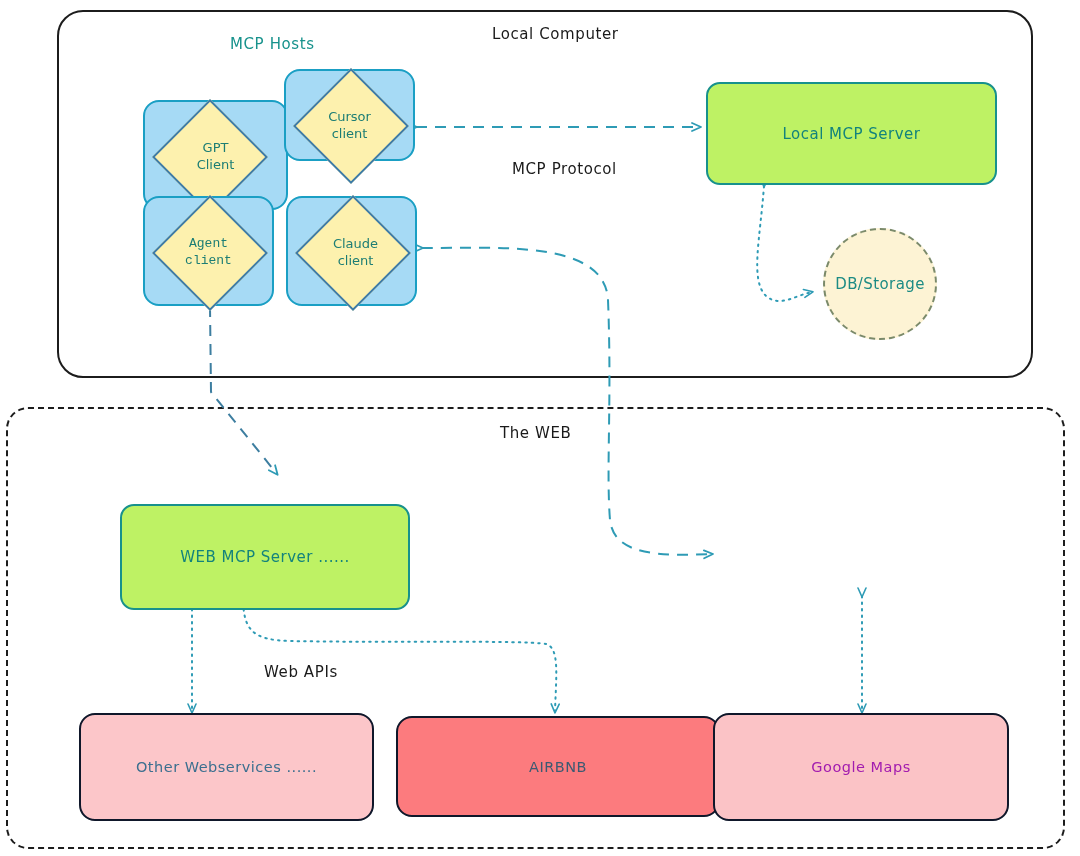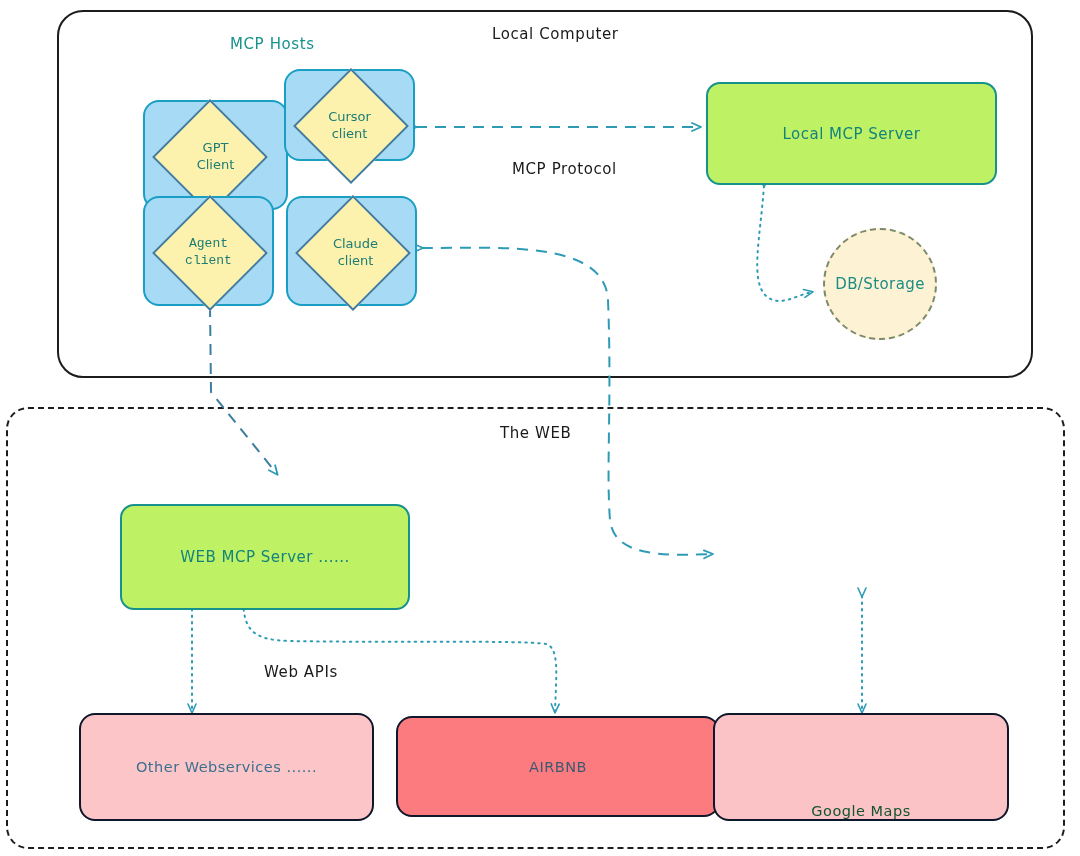--- a/index.html
+++ b/index.html
@@ -99,21 +99,21 @@
   }
 
   
   .svc-box {
     border-radius: 16px;
     border: 2px solid #0f172a;
     font-size: 14.5px;
     letter-spacing: 0.5px;
   }
   .svc-pink   { background: #fcc6c9; color: #3b6f8f; }
-  .svc-pink2  { background: #fbc3c6; color: #14532d; align-items: flex-end; }
+  .svc-pink2  { background: #fbc3c6; color: #a21caf; }
   .svc-red    { background: #fc7b7e; color: #3c5a72; }
 </style>
 </head>
 <body>
 
 <div id="canvas">
 
   <div class="panel-local" style="left:57px; top:10px; width:976px; height:368px;"></div>
 
   <div class="panel-web" style="left:6px; top:407px; width:1059px; height:442px;"></div>

